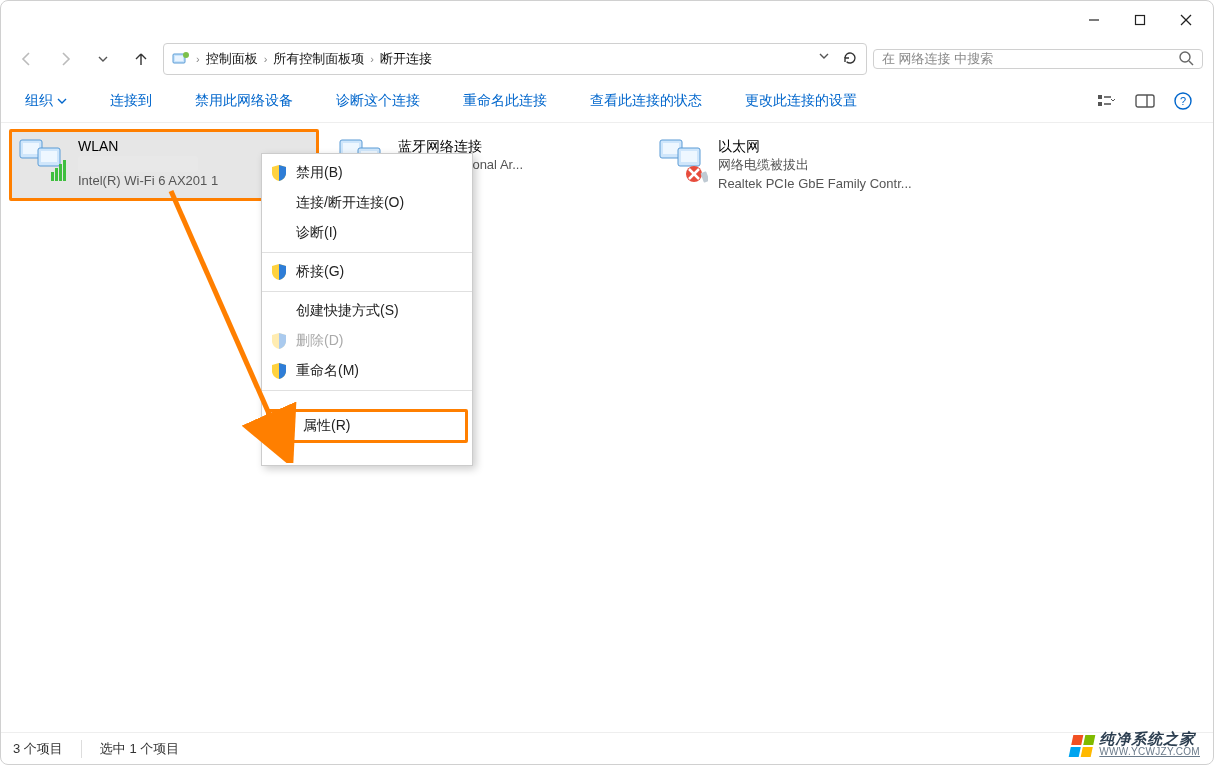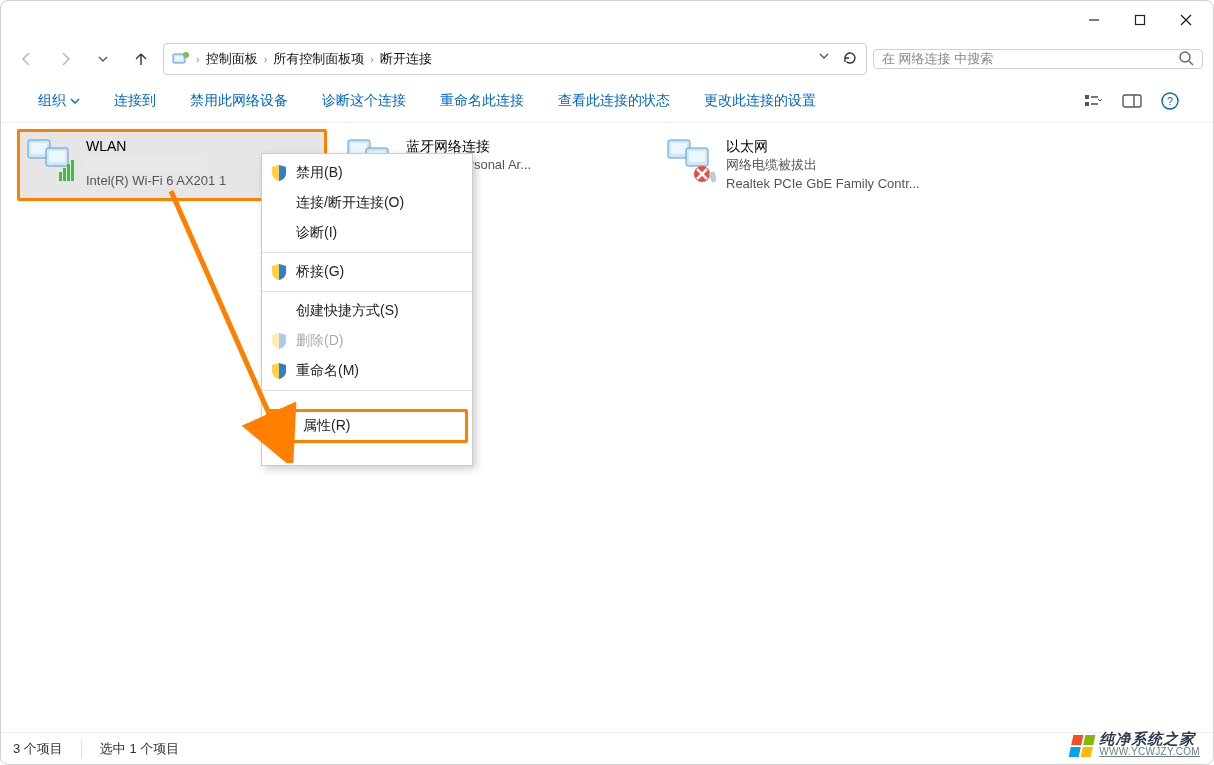--- a/index.html
+++ b/index.html
@@ -11,25 +11,25 @@
 .addrbar{height:40px;display:flex;align-items:center;padding:0 10px;gap:6px;}
 .navbtn{width:32px;height:32px;display:flex;align-items:center;justify-content:center;border-radius:4px;color:#555;}
 .navbtn.disabled{color:#bbb;}
 .breadcrumb{flex:1;height:32px;border:1px solid #d0d0d0;border-radius:4px;display:flex;align-items:center;padding:0 8px;gap:6px;font-size:13px;color:#111;}
 .bc-icon{width:18px;height:18px;display:inline-flex;align-items:center;justify-content:center;}
 .bc-sep{color:#888;font-size:11px;}
 .bc-item{white-space:nowrap;}
 .bc-right{margin-left:auto;display:flex;gap:4px;}
 .searchbox{width:330px;height:20px;border:1px solid #d0d0d0;border-radius:4px;display:flex;align-items:center;padding:0 8px;font-size:13px;color:#888;}
 .searchbox .ph{flex:1;}
-.toolbar{height:44px;display:flex;align-items:center;padding:0 25px;gap:10px;border-bottom:1px solid #eee;font-size:14px;}
+.toolbar{height:44px;display:flex;align-items:center;padding:0 12px;gap:19px;border-bottom:1px solid #eee;font-size:14px;}
 .tb-item{padding:6px 12px;color:#0066cc;display:flex;align-items:center;gap:4px;}
 .tb-right{margin-left:auto;display:flex;gap:2px;}
 .tb-iconbtn{width:36px;height:32px;display:flex;align-items:center;justify-content:center;color:#444;border-radius:4px;}
-.content{flex:1;position:relative;padding:6px 16px;}
+.content{flex:1;position:relative;padding:6px 8px;}
 .adapters{display:flex;gap:10px;}
 .adapter{width:310px;padding:4px;display:flex;gap:10px;align-items:flex-start;border:3px solid transparent;border-radius:2px;}
 .adapter.selected{background:#e6e6e6;}
 .adapter.highlight{border:3px solid #ff7f00;}
 .ad-icon{width:52px;height:48px;position:relative;flex-shrink:0;}
 .ad-text{font-size:14px;line-height:1.45;color:#333;overflow:hidden;}
 .ad-title{color:#000;}
 .ad-sub{color:#555;font-size:13px;white-space:nowrap;overflow:hidden;text-overflow:ellipsis;}
 .blurred{background:#e8e8e8;height:16px;width:120px;border-radius:2px;}
 .ctxmenu{position:absolute;left:260px;top:30px;width:212px;background:#fff;border:1px solid #ccc;box-shadow:3px 3px 8px rgba(0,0,0,.2);padding:4px 0;font-size:14px;}

